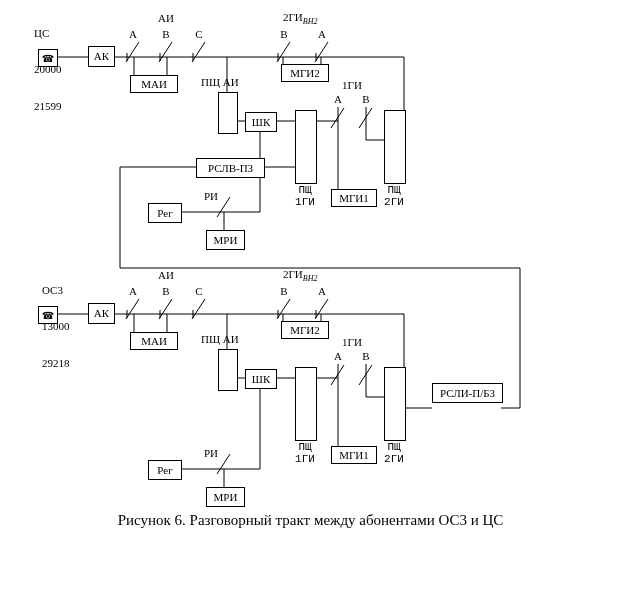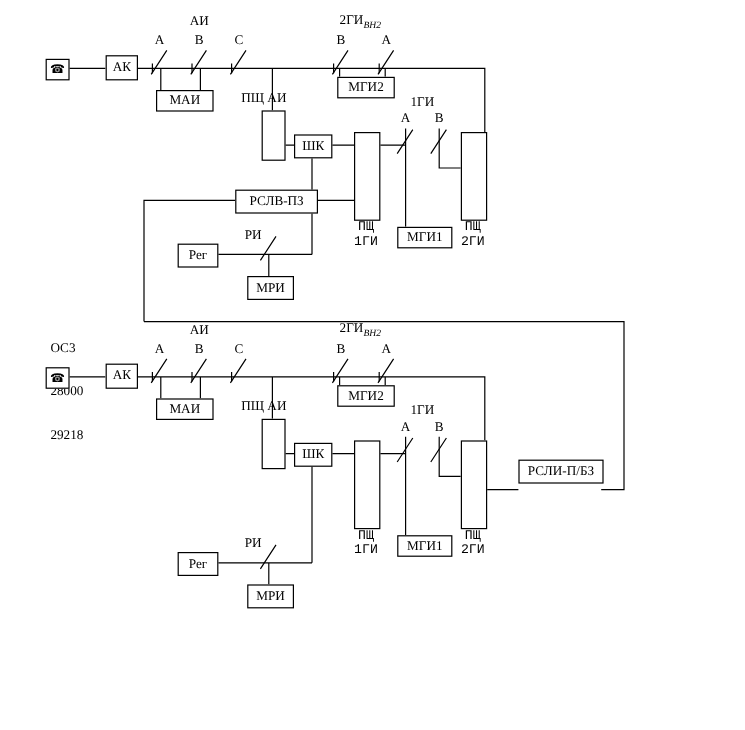--- a/index.html
+++ b/index.html
@@ -29,20 +29,25 @@
       <path d="M127,53 V61 M160,53 V61 M193,53 V61 M278,53 V61 M316,53 V61"></path>
       <path d="M126,62 L139,42 M159,62 L172,42 M192,62 L205,42 M277,62 L290,42 M315,62 L328,42 M331,128 L344,108 M359,128 L372,108 M217,217 L230,197"></path>
     </g>
     <g stroke="#000" stroke-width="1" fill="none">
       <path d="M56,314 H88 M113,314 H404 V367 M134,314 V332 M167,314 V332 M283,314 V321 M321,314 V321 M227,314 V349 M236,378 H245 M275,378 H295 M315,378 H338 M338,364 V446 M366,364 V397 H384 M404,408 H432 M501,408 H520 V268 H120 M180,469 H260 M260,469 V387 M224,469 V487"></path>
       <path d="M127,310 V318 M160,310 V318 M193,310 V318 M278,310 V318 M316,310 V318"></path>
       <path d="M126,319 L139,299 M159,319 L172,299 M192,319 L205,299 M277,319 L290,299 M315,319 L328,299 M331,385 L344,365 M359,385 L372,365 M217,474 L230,454"></path>
     </g>
   </svg>
 
+  <div class="lbl station-info" style="left:34px;top:3px">
+    <div>ЦС</div>
+    <div>20000</div>
+    <div>21599</div>
+  </div>
   <span class="phone" style="left:38px;top:49px">☎</span>
   <div class="box" style="left:88px;top:46px;width:25px;height:19px">АК</div>
 
   <span class="lbl c" style="left:152px;top:12px;width:28px">АИ</span>
   <span class="lbl c" style="left:125px;top:28px;width:16px">А</span>
   <span class="lbl c" style="left:158px;top:28px;width:16px">В</span>
   <span class="lbl c" style="left:191px;top:28px;width:16px">С</span>
   <div class="box" style="left:130px;top:75px;width:46px;height:16px">МАИ</div>
 
   <span class="lbl" style="left:283px;top:11px"><span>2ГИ</span><sub>ВН2</sub></span>
@@ -66,21 +71,21 @@
 2ГИ</span>
 
   <div class="box" style="left:196px;top:158px;width:67px;height:18px">РСЛВ-ПЗ</div>
 
   <div class="box" style="left:148px;top:203px;width:32px;height:18px">Рег</div>
   <span class="lbl c" style="left:198px;top:190px;width:26px">РИ</span>
   <div class="box" style="left:206px;top:230px;width:37px;height:18px">МРИ</div>
 
   <div class="lbl station-info" style="left:42px;top:260px">
     <div>ОС3</div>
-    <div>28000</div>
+    <div>13000</div>
     <div>29218</div>
   </div>
   <span class="phone" style="left:38px;top:306px">☎</span>
   <div class="box" style="left:88px;top:303px;width:25px;height:19px">АК</div>
 
   <span class="lbl c" style="left:152px;top:269px;width:28px">АИ</span>
   <span class="lbl c" style="left:125px;top:285px;width:16px">А</span>
   <span class="lbl c" style="left:158px;top:285px;width:16px">В</span>
   <span class="lbl c" style="left:191px;top:285px;width:16px">С</span>
   <div class="box" style="left:130px;top:332px;width:46px;height:16px">МАИ</div>
@@ -104,14 +109,15 @@
   <div class="trect" style="left:384px;top:367px;width:20px;height:72px"></div>
   <span class="lbl pre" style="left:377px;top:441px;width:34px">ПЩ
 2ГИ</span>
 
   <div class="box" style="left:432px;top:383px;width:69px;height:18px">РСЛИ-П/БЗ</div>
 
   <div class="box" style="left:148px;top:460px;width:32px;height:18px">Рег</div>
   <span class="lbl c" style="left:198px;top:447px;width:26px">РИ</span>
   <div class="box" style="left:206px;top:487px;width:37px;height:18px">МРИ</div>
 
+  <div class="caption">Рисунок 6. Разговорный тракт между абонентами ОС3 и ЦС</div>
 
 </div>
 
 </body></html>

